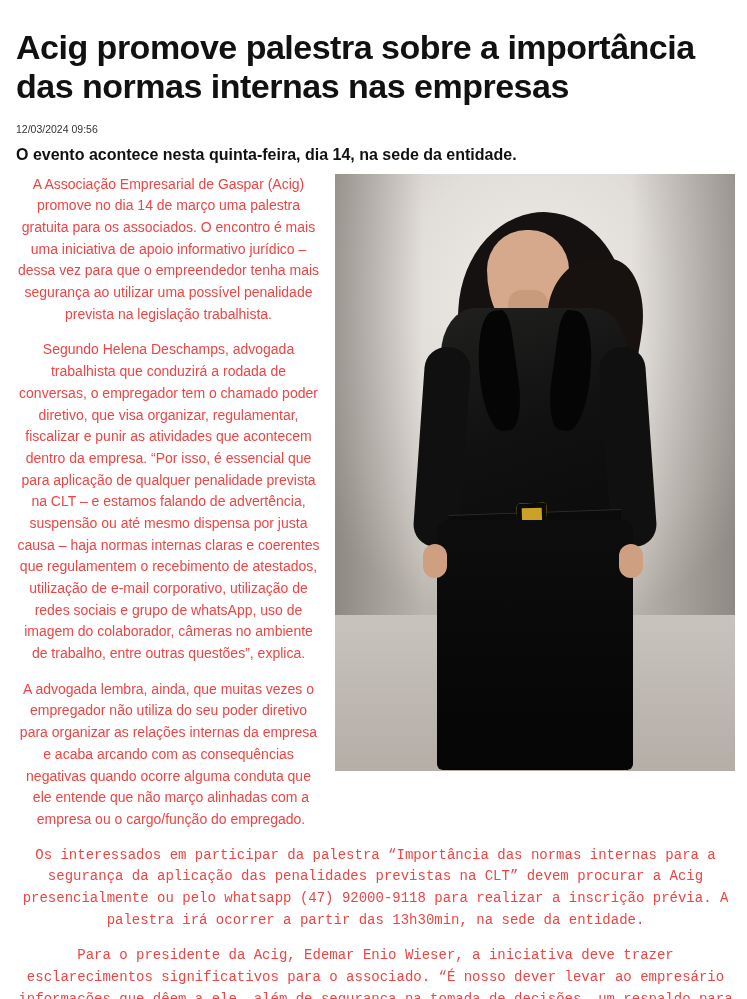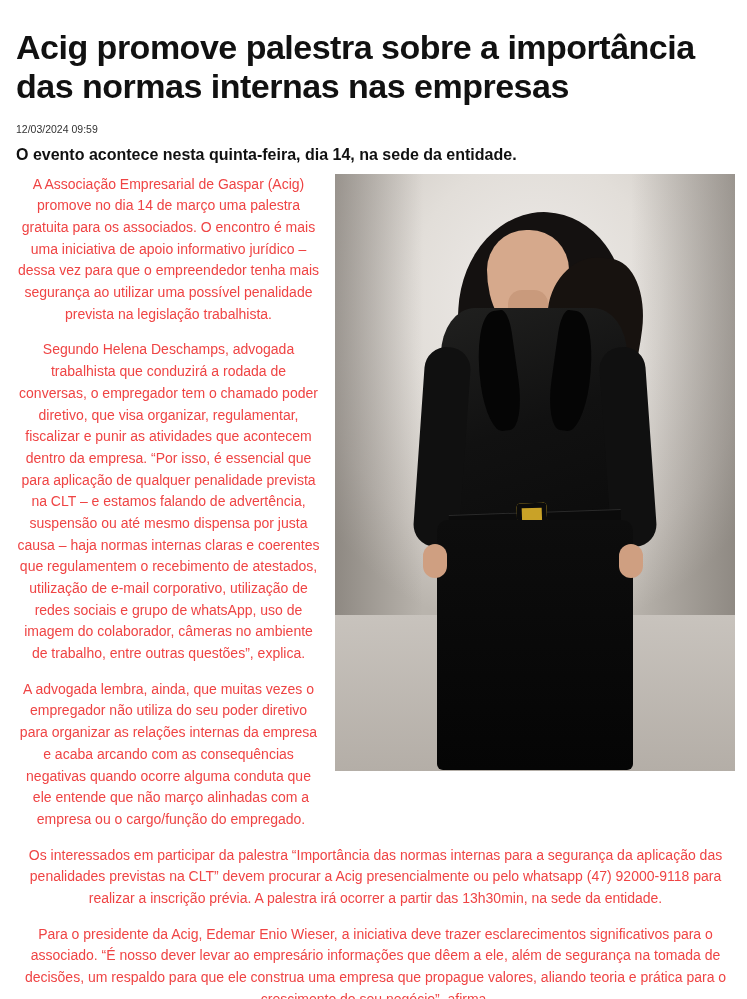--- a/index.html
+++ b/index.html
@@ -186,31 +186,31 @@
   .col-text p {
     font-size: 14px;
     line-height: 1.55;
     color: #ef4444;
     margin: 0 0 14px 0;
     text-align: center;
   }
   .col-narrow {
     width: 310px;
   }
-  .full-width p { width: auto; }
+  .full-width p { width: auto; font-family: Liberation Mono, monospace; }
   .clearfix::after { content: ""; display: block; clear: both; }
 </style>
 </head>
 <body>
 
 <div class="page">
 
   <h1 class="headline">Acig promove palestra sobre a importância das normas internas nas empresas</h1>
 
-  <div class="timestamp">12/03/2024 09:59</div>
+  <div class="timestamp">12/03/2024 09:56</div>
 
   <div class="subhead">O evento acontece nesta quinta-feira, dia 14, na sede da entidade.</div>
 
   <div class="body-wrap clearfix">
 
     <figure class="figure">
       <div class="photo">
         <div class="shadow-l"></div>
         <div class="shadow-r"></div>
         <div class="floor"></div>

